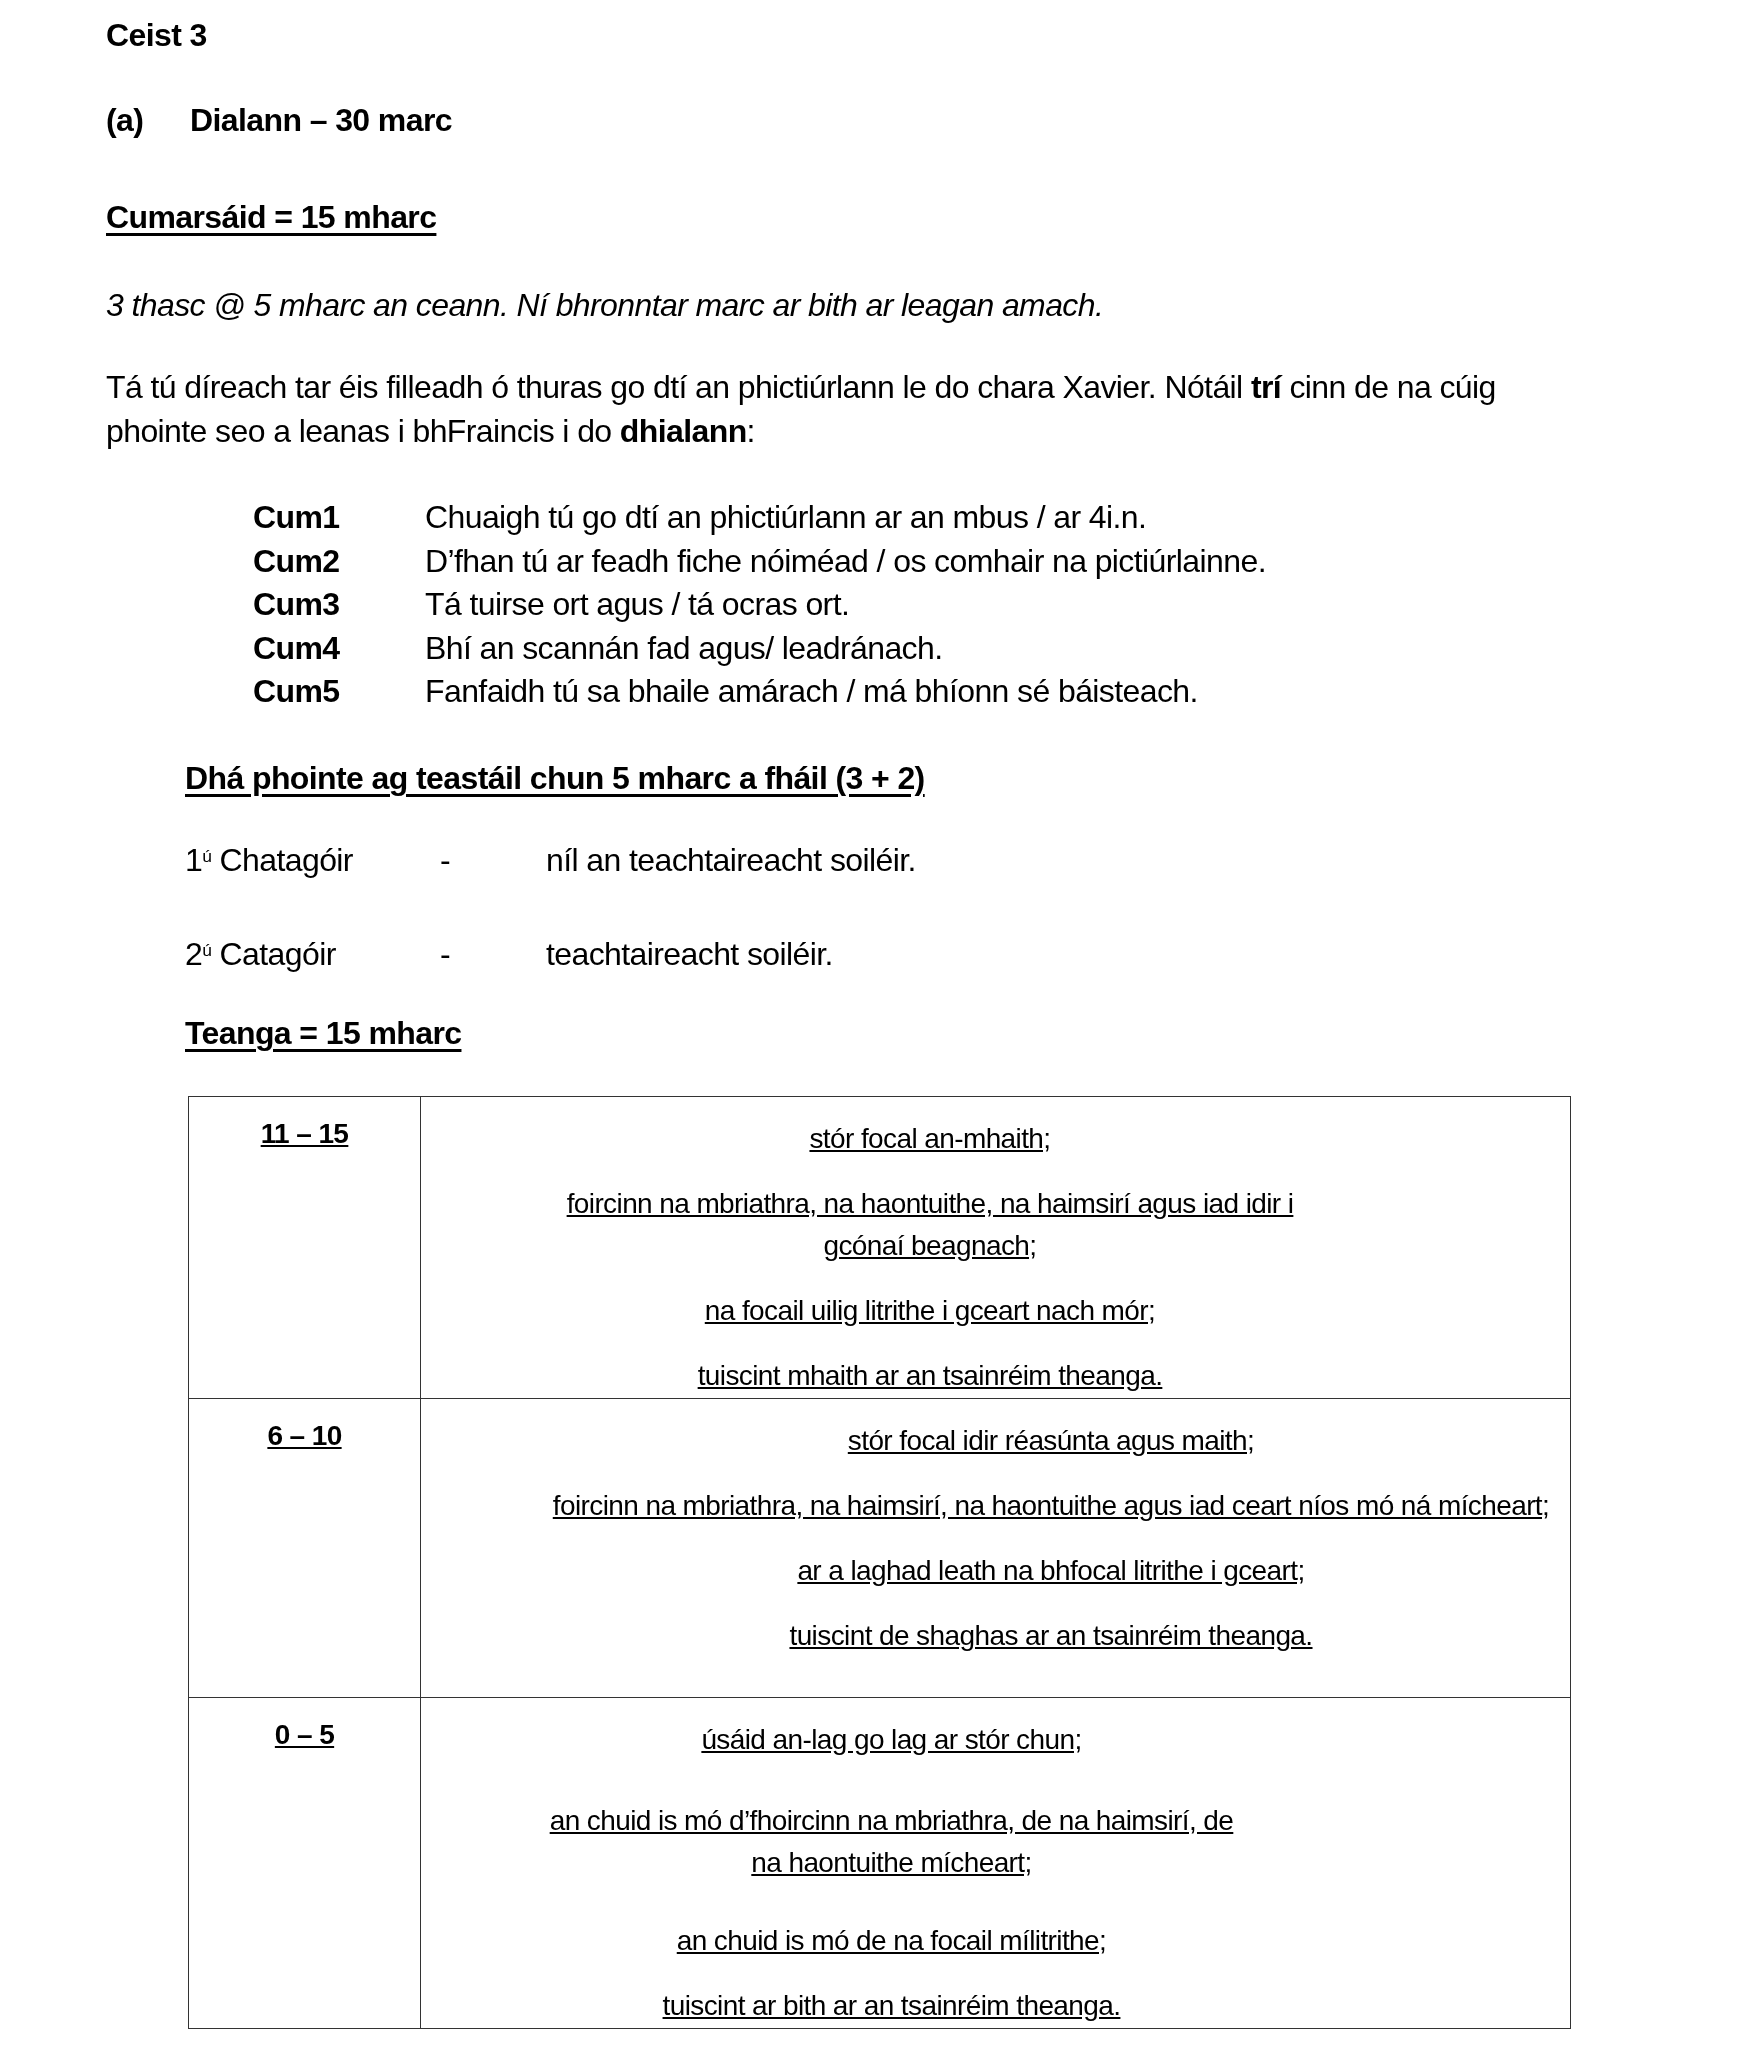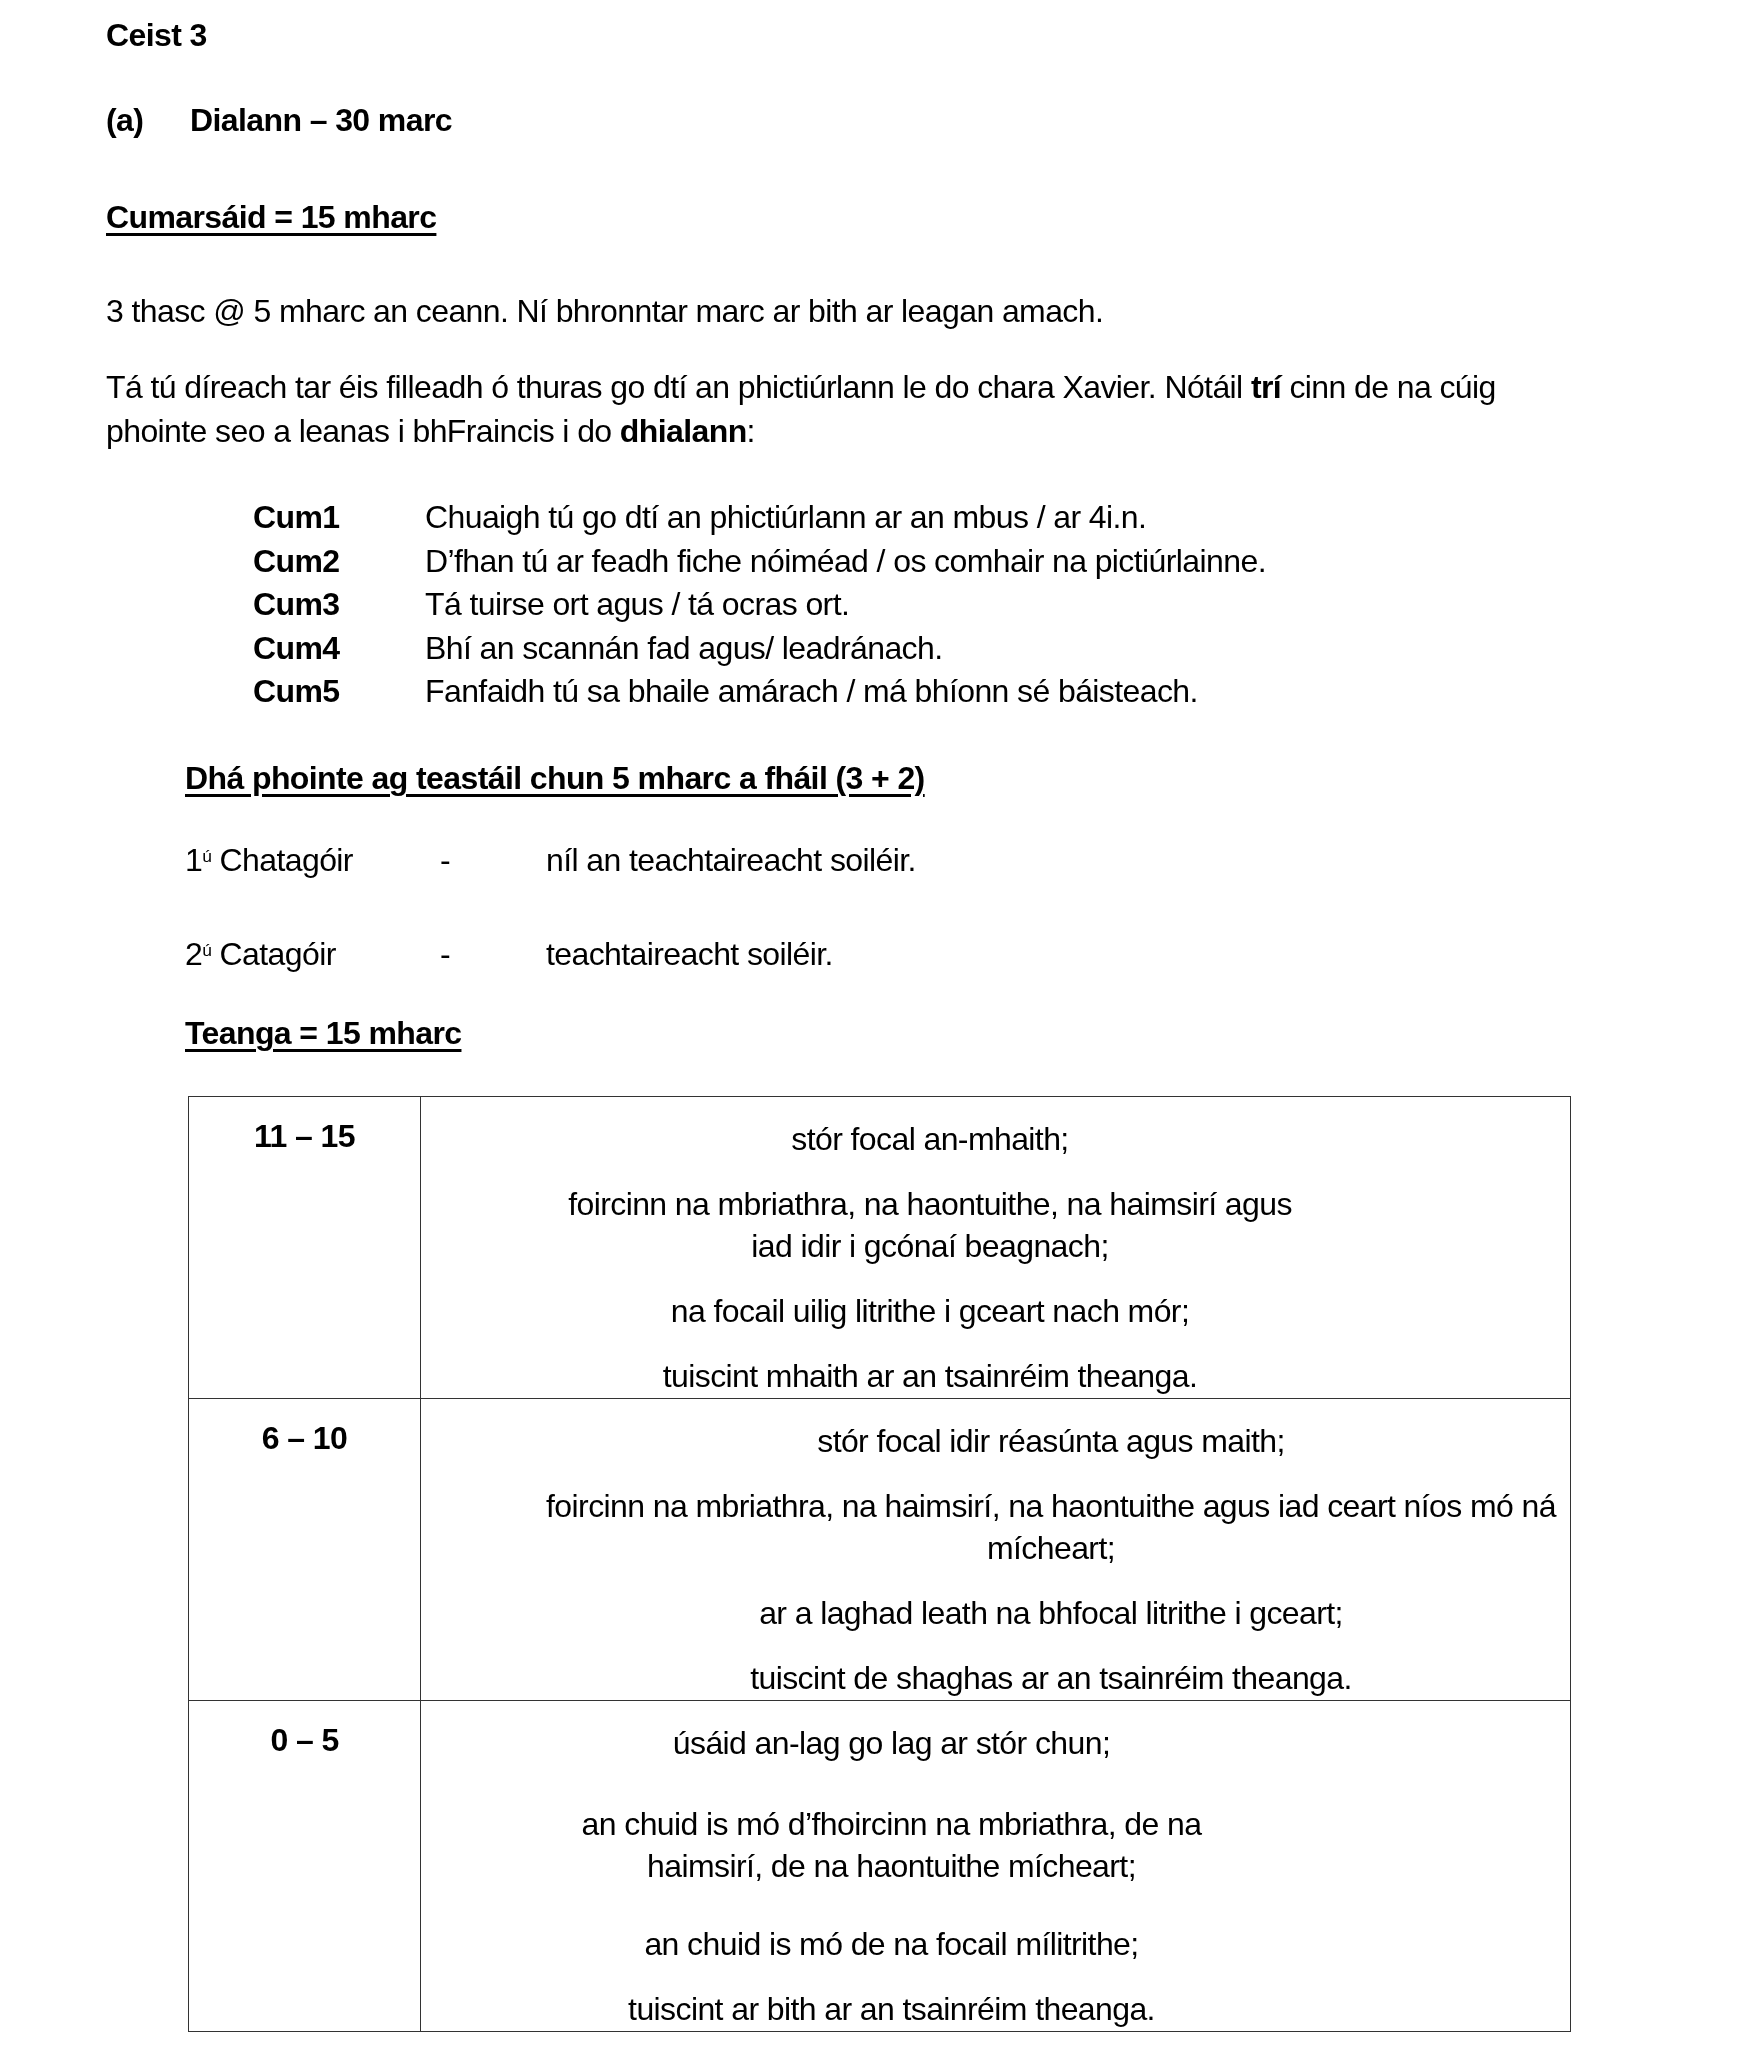--- a/index.html
+++ b/index.html
@@ -7,37 +7,37 @@
          font-family:"Liberation Sans", sans-serif; color:#000; }
   .abs { position:absolute; white-space:nowrap; }
   .t { font-size:32px; line-height:42px; letter-spacing:-0.6px; }
   .b { font-weight:bold; }
   .u { text-decoration:underline; text-underline-offset:4.8px; }
   .list-row { position:absolute; left:253px; height:43px; font-size:32px; line-height:43px; letter-spacing:-0.6px; }
   .list-row .code { position:absolute; left:0; font-weight:bold; }
   .list-row .txt { position:absolute; left:172px; white-space:nowrap; }
   sup { font-size:17.4px; vertical-align:top; position:relative; top:-3.9px; }
   table.rubric { position:absolute; left:188px; top:1096px; width:1383px; border-collapse:collapse; }
-  table.rubric td { border:1.9px solid #333; vertical-align:top; font-size:32px; letter-spacing:-0.6px; }
+  table.rubric td { border:1.9px solid #333; vertical-align:top; font-size:28px; letter-spacing:-0.6px;text-decoration:underline; }
   td.band { width:229px; text-align:center; font-weight:bold; padding-top:21px; }
   td.desc { padding-left:123px; padding-top:21px;text-align:center; }
   .crit { line-height:42px; margin-bottom:23px; white-space:normal; }
   .crit:last-child { margin-bottom:0; }
 </style>
 </head>
 <body>
 
 <div class="abs t b" style="left:106px;top:13.5px;">Ceist 3</div>
 
 <div class="abs t b" style="left:106px;top:99px;">(a)</div>
 <div class="abs t b" style="left:190px;top:99px;">Dialann – 30 marc</div>
 
 <div class="abs t b u" style="left:106px;top:196px;">Cumarsáid = 15 mharc</div>
 
-<div class="abs t" style="left:106px;top:290px;">3 thasc @ 5 mharc an ceann. Ní bhronntar marc ar bith ar leagan amach.</div>
+<div class="abs t" style="left:106px;top:284px;font-style:italic;">3 thasc @ 5 mharc an ceann. Ní bhronntar marc ar bith ar leagan amach.</div>
 
 <div class="abs t" style="left:106px;top:366px;"><span>Tá tú díreach tar éis filleadh ó thuras go dtí an phictiúrlann le do chara Xavier. Nótáil </span><span class="b">trí</span><span> cinn de na cúig</span></div>
 <div class="abs t" style="left:106px;top:410px;"><span>phointe seo a leanas i bhFraincis i do </span><span class="b">dhialann</span><span>:</span></div>
 
 <div>
   <div class="list-row" style="top:496px;">
     <span class="code">Cum1</span>
     <span class="txt">Chuaigh tú go dtí an phictiúrlann ar an mbus / ar 4i.n.</span>
   </div>
   <div class="list-row" style="top:540px;">

